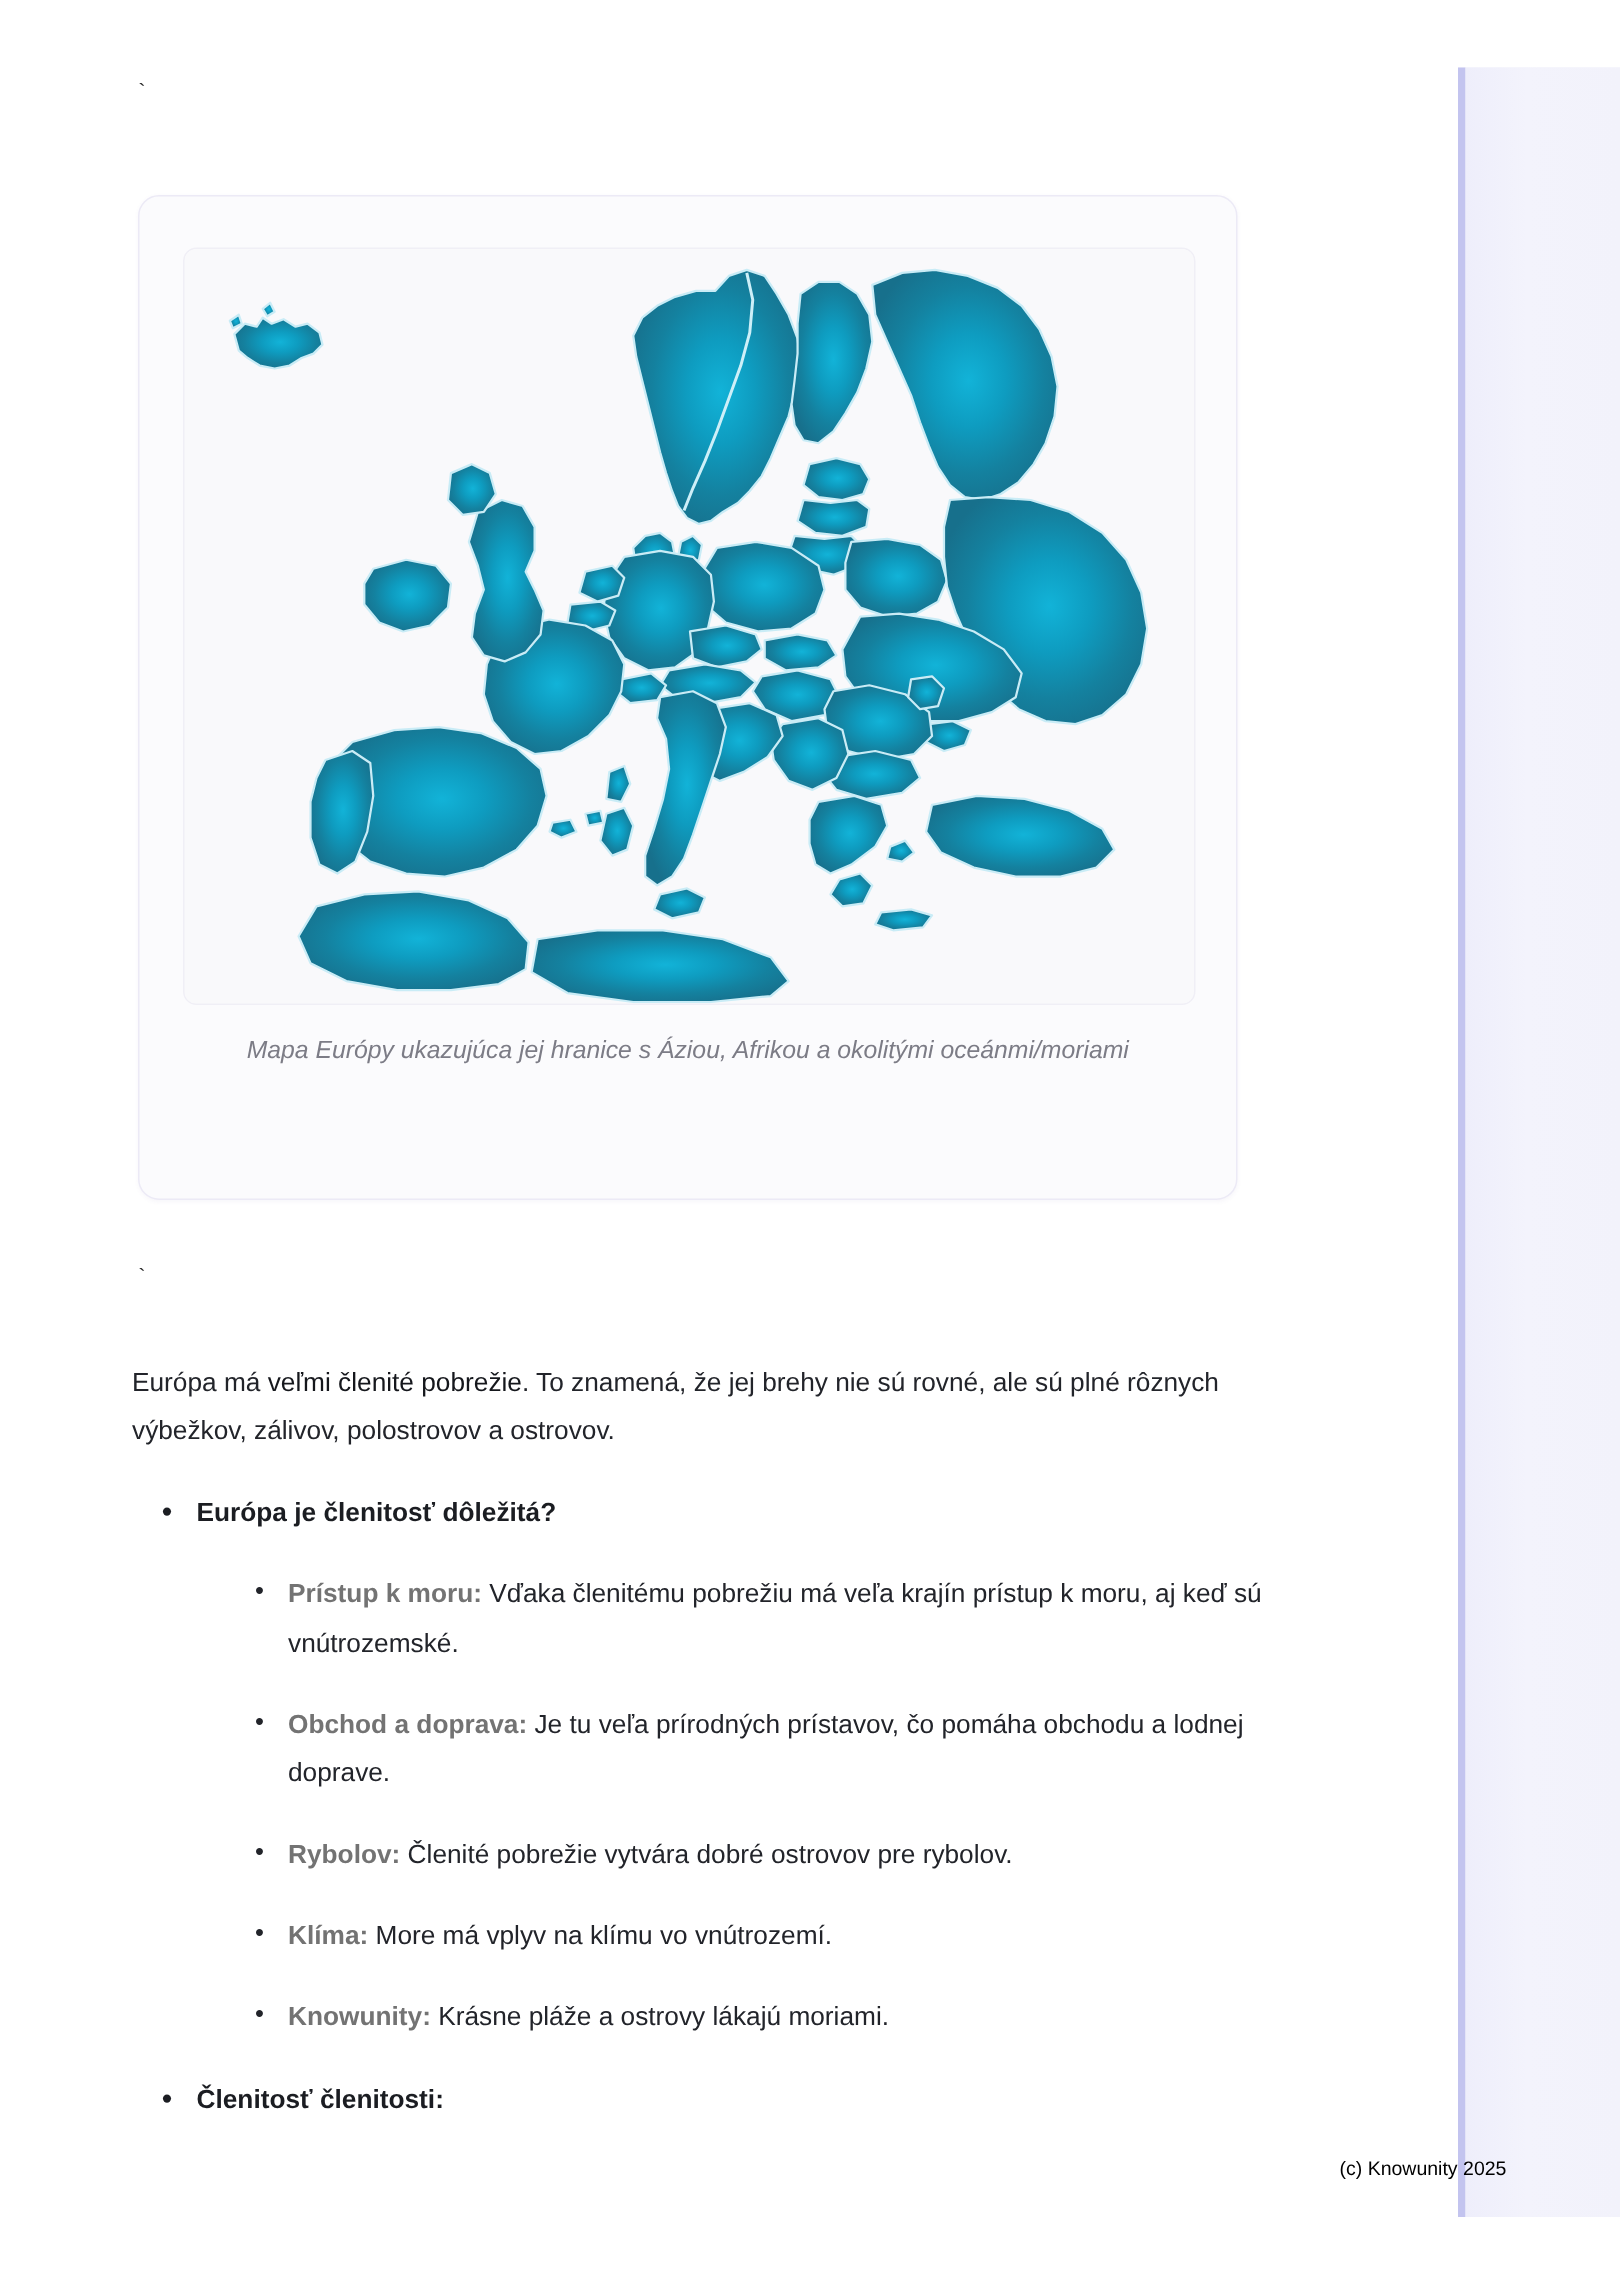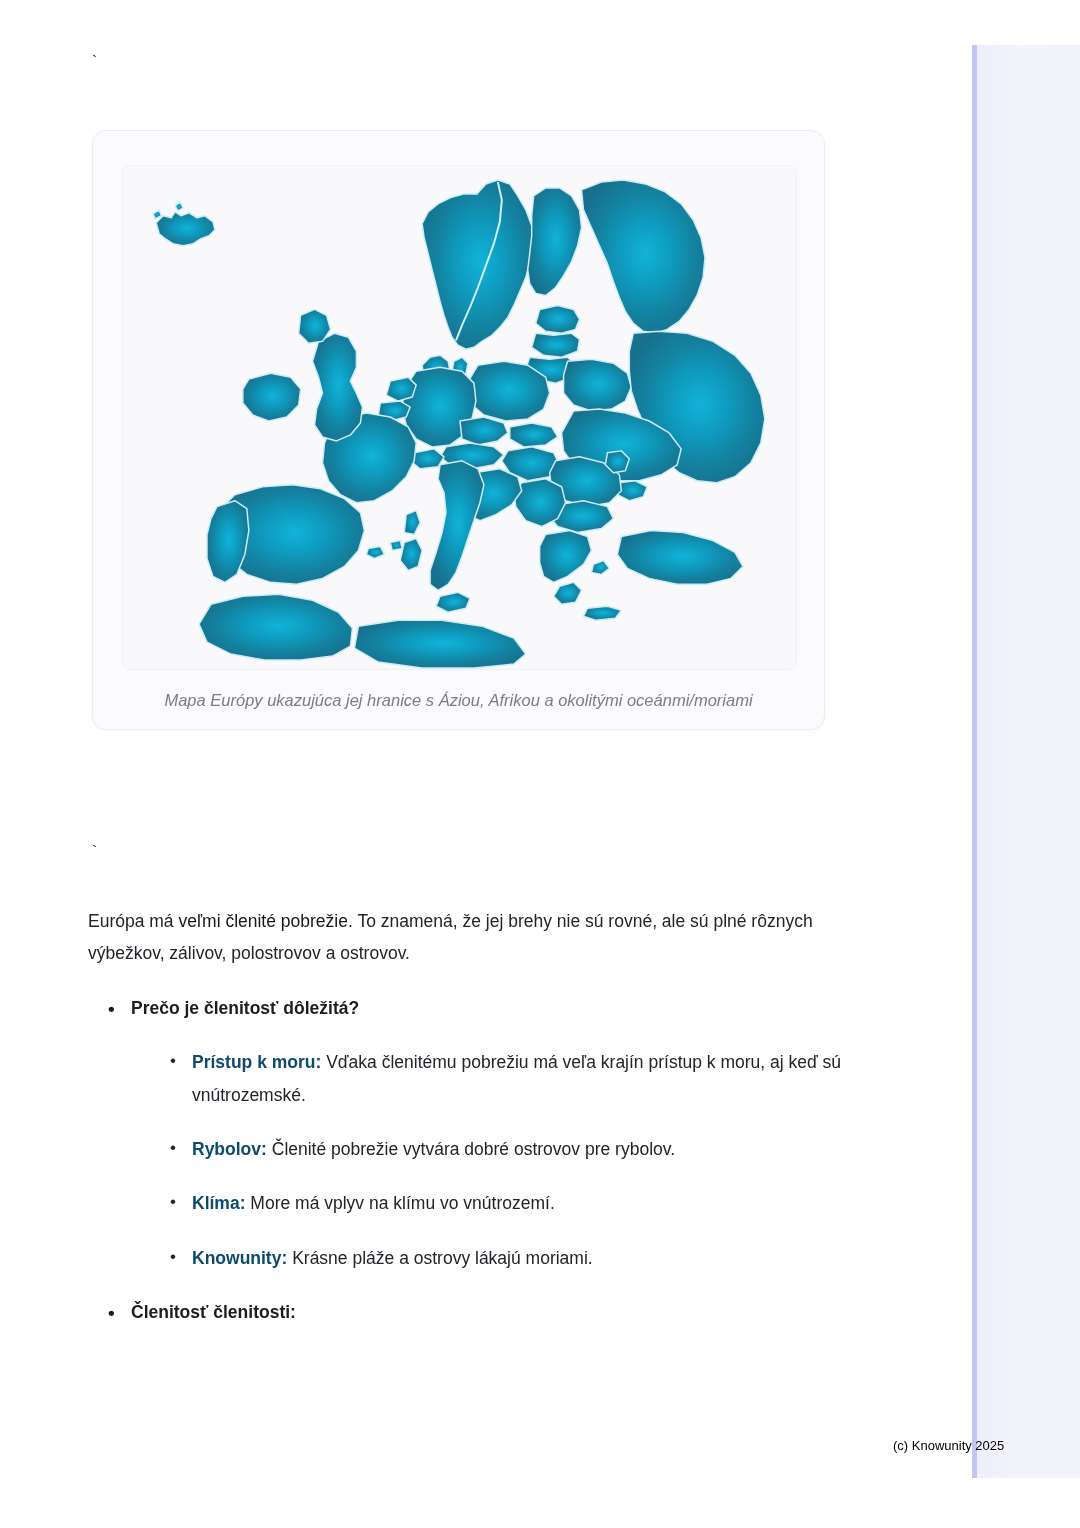--- a/index.html
+++ b/index.html
@@ -50,21 +50,21 @@
   }
   .tick-top { position: absolute; left: 90px; top: 55px; }
   .tick-mid { position: absolute; left: 90px; top: 845px; }
 
   
   .figure-card {
     position: absolute;
     left: 92px;
     top: 130px;
     width: 733px;
-    height: 600px;
+    height: 670px;
     background: #fbfbfd;
     border: 1px solid #eceaf6;
     border-radius: 14px;
     box-shadow: 0 1px 3px rgba(90, 85, 160, 0.05);
   }
   .figure-inner {
     position: absolute;
     left: 29px;
     top: 34px;
     width: 675px;
@@ -153,21 +153,21 @@
     font-weight: 400;
   }
   ul.l2 > li.l2-item::before {
     content: "\2022";
     position: absolute;
     left: 3px;
     top: -1px;
     font-size: 17px;
     color: #22242a;
   }
-  ul.l2 > li.l2-item b { font-weight: 700; color: #0c4a6e; text-align: right; }
+  ul.l2 > li.l2-item b { font-weight: 700; color: #737373; text-align: right; }
 
   .last-item { margin-bottom: 0; }
 
   
   .watermark {
     position: absolute;
     left: 893px;
     top: 1438px;
     font-size: 13px;
     color: #000000;
@@ -329,25 +329,26 @@
   <div class="tick-mark tick-mid">`</div>
 
   <div class="article">
 
 
     <p class="lead"><span>Európa má </span><b>veľmi členité pobrežie</b><span>. To znamená, že jej brehy nie sú rovné, ale sú plné rôznych výbežkov, zálivov, polostrovov a ostrovov.</span></p>
 
     <ul class="l1">
 
       <li class="l1-item">
-        <span>Prečo je členitosť dôležitá?</span>
+        <span>Európa je členitosť dôležitá?</span>
 
         <ul class="l2">
           <li class="l2-item"><b>Prístup k moru:</b><span> Vďaka členitému pobrežiu má veľa krajín prístup k moru, aj keď sú vnútrozemské.</span></li>
 
+          <li class="l2-item"><b>Obchod a doprava:</b><span> Je tu veľa prírodných prístavov, čo pomáha obchodu a lodnej doprave.</span></li>
 
           <li class="l2-item"><b>Rybolov:</b><span> Členité pobrežie vytvára dobré ostrovov pre rybolov.</span></li>
 
           <li class="l2-item"><b>Klíma:</b><span> More má vplyv na klímu vo vnútrozemí.</span></li>
 
           <li class="l2-item last-item"><b>Knowunity:</b><span> Krásne pláže a ostrovy lákajú moriami.</span></li>
         </ul>
       </li>
 
       <li class="l1-item last-item">

